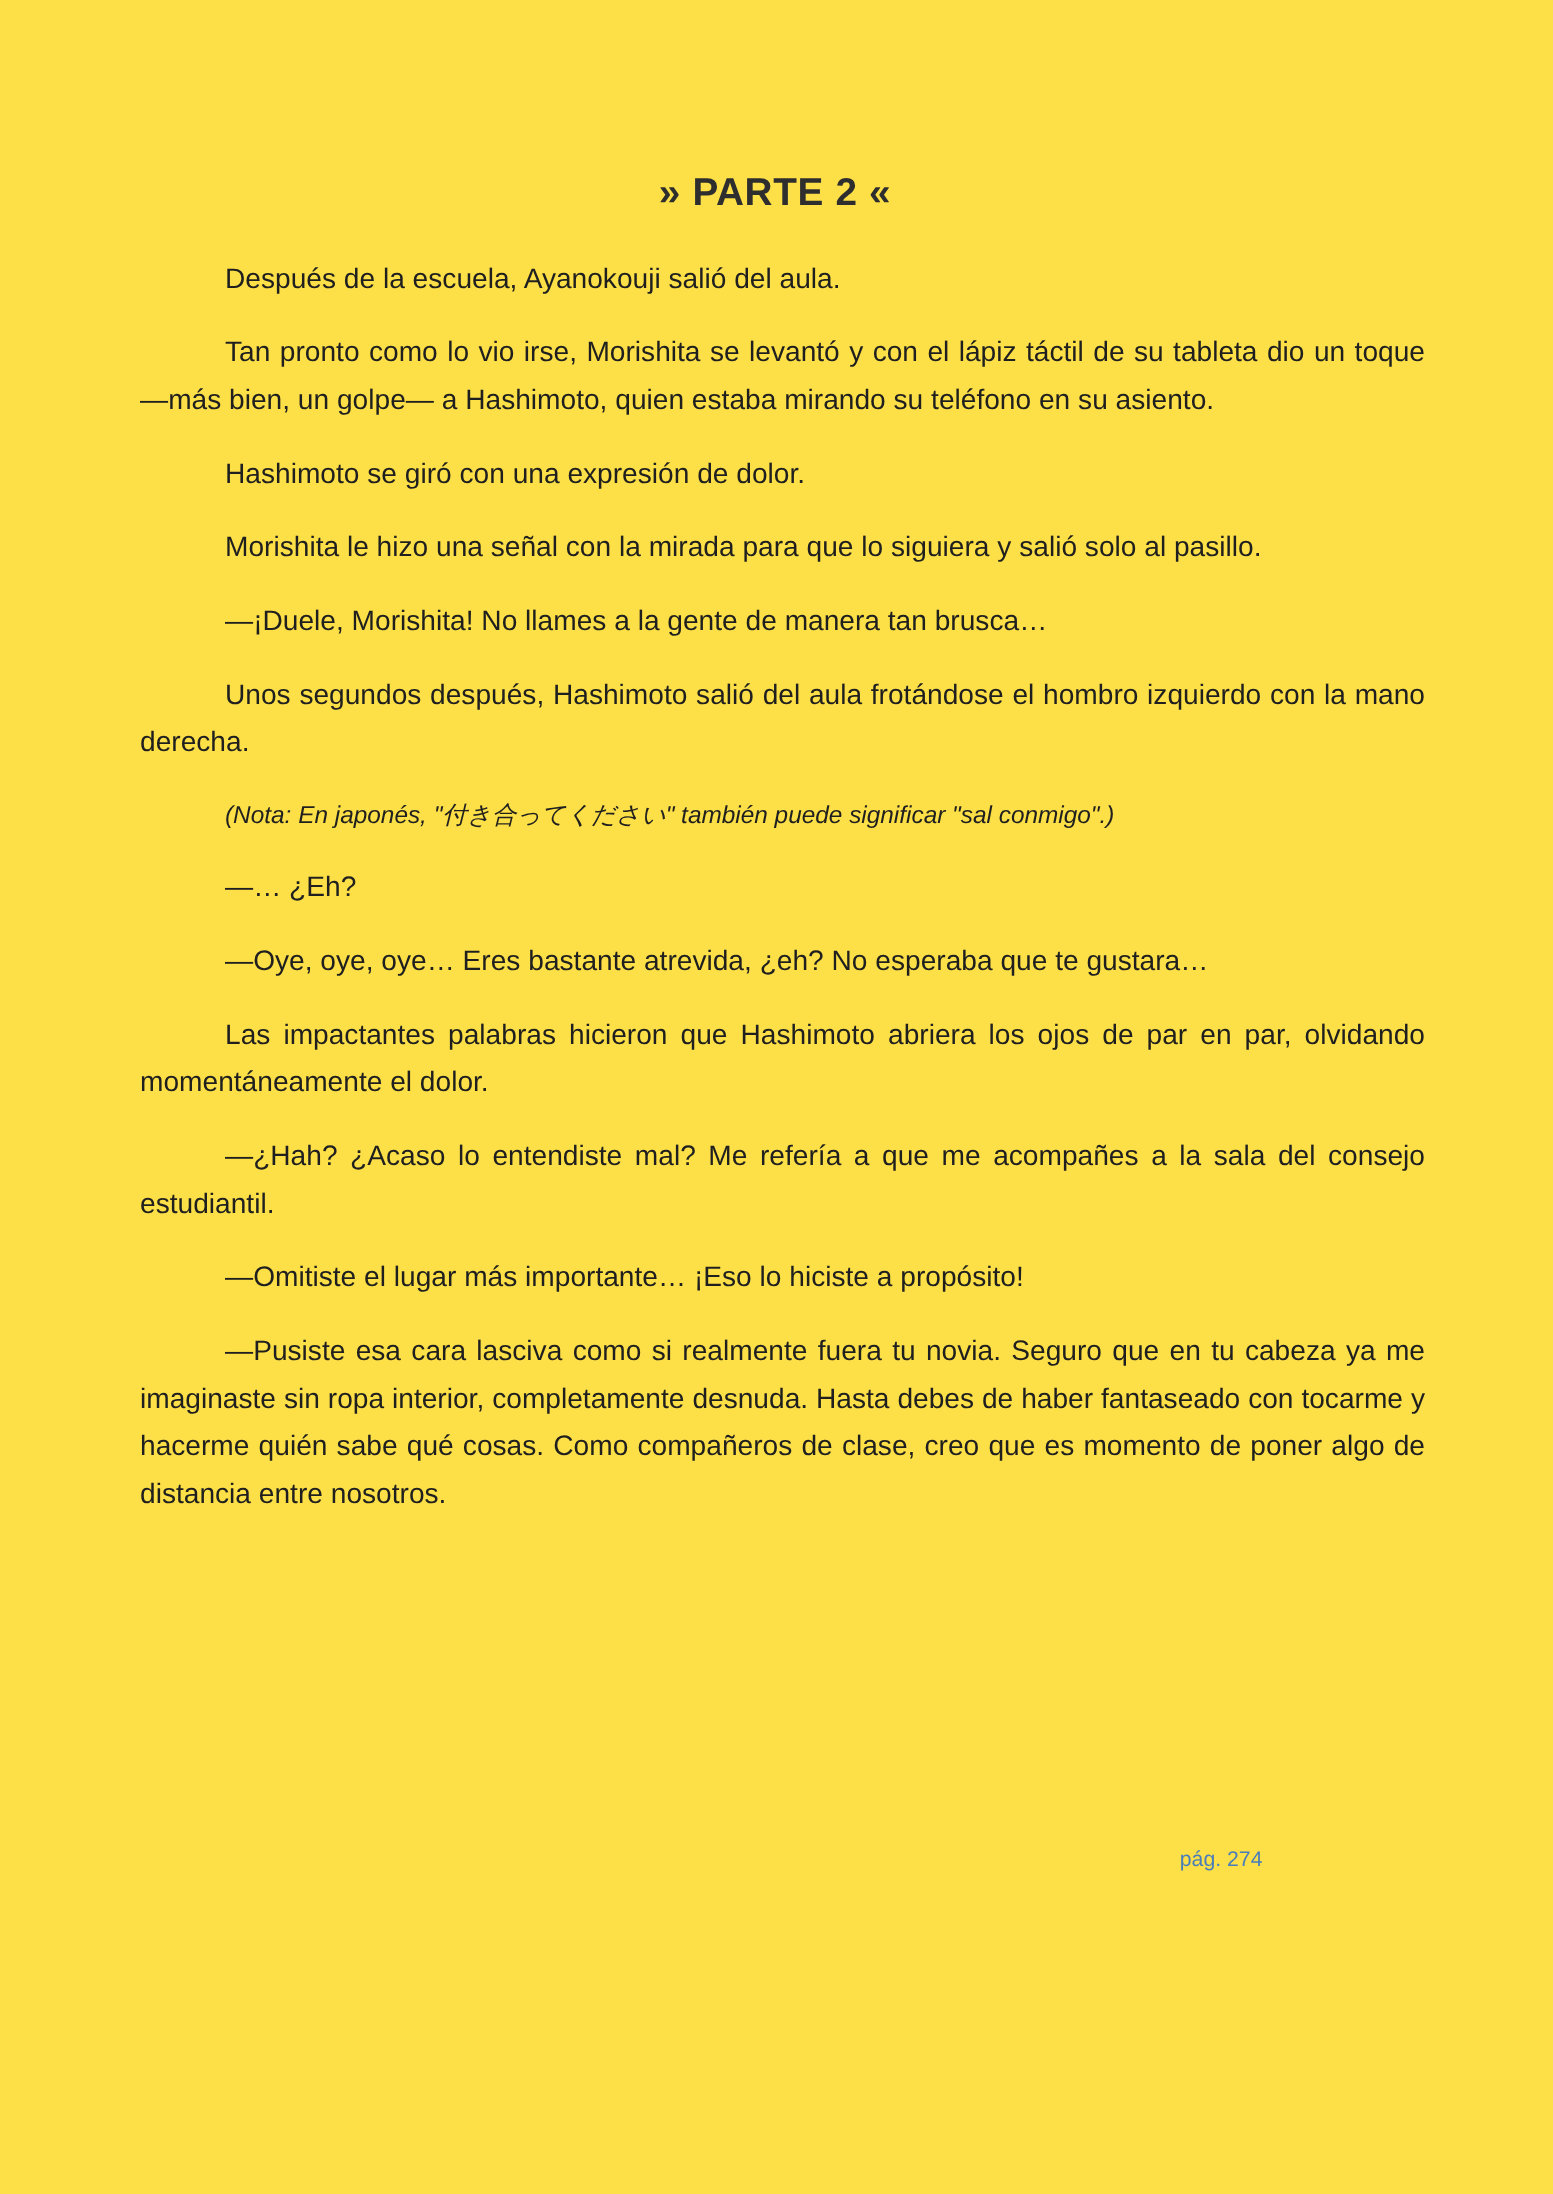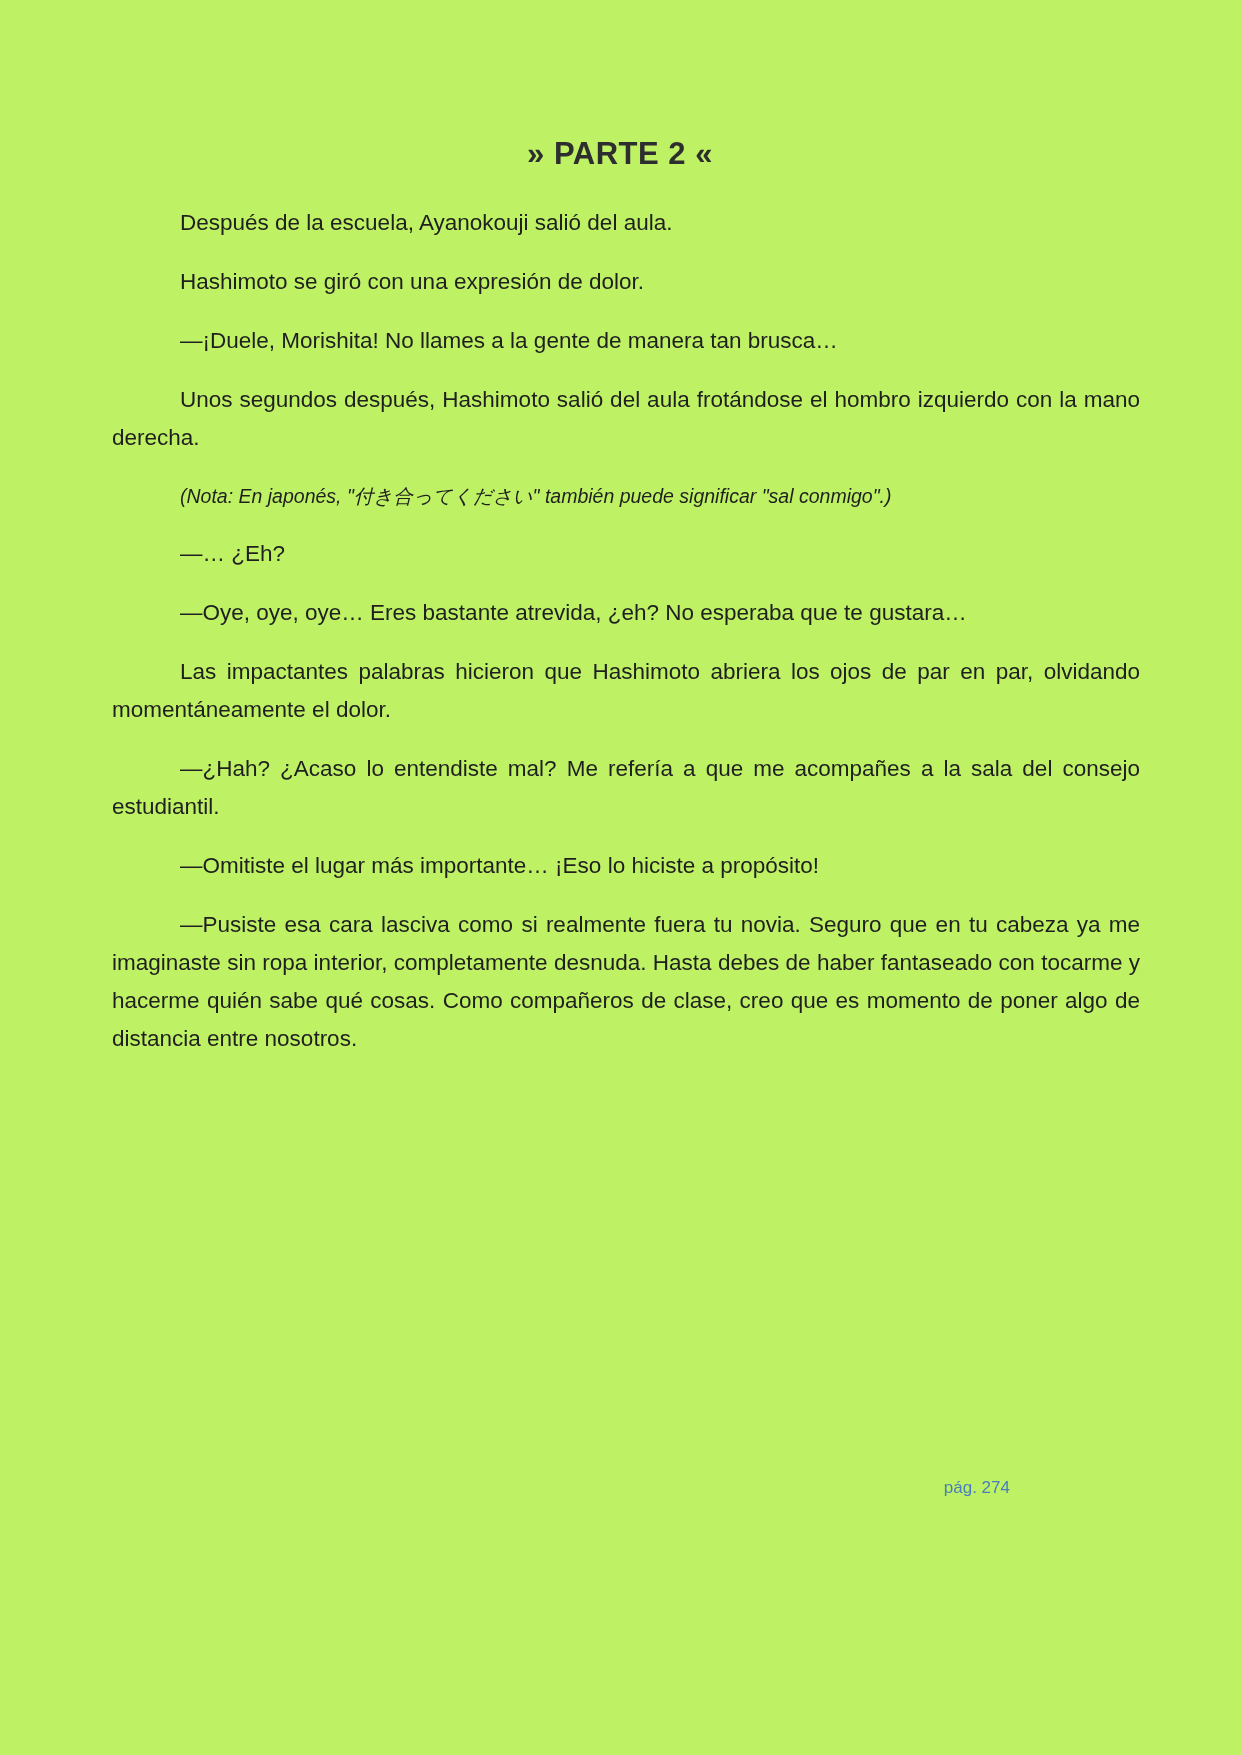--- a/index.html
+++ b/index.html
@@ -4,21 +4,21 @@
 <style>
   html, body {
     margin: 0;
     padding: 0;
     background: #ffffff;
   }
   .page {
     position: relative;
     width: 1242px;
     height: 1755px;
-    background: #bef264;
+    background: #fde047;
     font-family: "Liberation Sans", sans-serif;
     color: #1c1c1c;
     overflow: hidden;
   }
   .content {
     position: absolute;
     left: 100px;
     width: 1040px;
     top: 136px;
   }
@@ -56,21 +56,23 @@
   }
 </style>
 </head>
 <body>
 
 <div class="page">
   <div class="content">
     <h1 class="doc-title">» PARTE 2 «</h1>
 
     <p class="para">Después de la escuela, Ayanokouji salió del aula.</p>
+    <p class="para">Tan pronto como lo vio irse, Morishita se levantó y con el lápiz táctil de su tableta dio un toque —más bien, un golpe— a Hashimoto, quien estaba mirando su teléfono en su asiento.</p>
     <p class="para">Hashimoto se giró con una expresión de dolor.</p>
+    <p class="para">Morishita le hizo una señal con la mirada para que lo siguiera y salió solo al pasillo.</p>
     <p class="para">—¡Duele, Morishita! No llames a la gente de manera tan brusca…</p>
     <p class="para">Unos segundos después, Hashimoto salió del aula frotándose el hombro izquierdo con la mano derecha.</p>
     <p class="para para-note">(Nota: En japonés, "付き合ってください" también puede significar "sal conmigo".)</p>
     <p class="para">—… ¿Eh?</p>
     <p class="para">—Oye, oye, oye… Eres bastante atrevida, ¿eh? No esperaba que te gustara…</p>
     <p class="para">Las impactantes palabras hicieron que Hashimoto abriera los ojos de par en par, olvidando momentáneamente el dolor.</p>
     <p class="para">—¿Hah? ¿Acaso lo entendiste mal? Me refería a que me acompañes a la sala del consejo estudiantil.</p>
     <p class="para">—Omitiste el lugar más importante… ¡Eso lo hiciste a propósito!</p>
     <p class="para">—Pusiste esa cara lasciva como si realmente fuera tu novia. Seguro que en tu cabeza ya me imaginaste sin ropa interior, completamente desnuda. Hasta debes de haber fantaseado con tocarme y hacerme quién sabe qué cosas. Como compañeros de clase, creo que es momento de poner algo de distancia entre nosotros.</p>
   </div>

